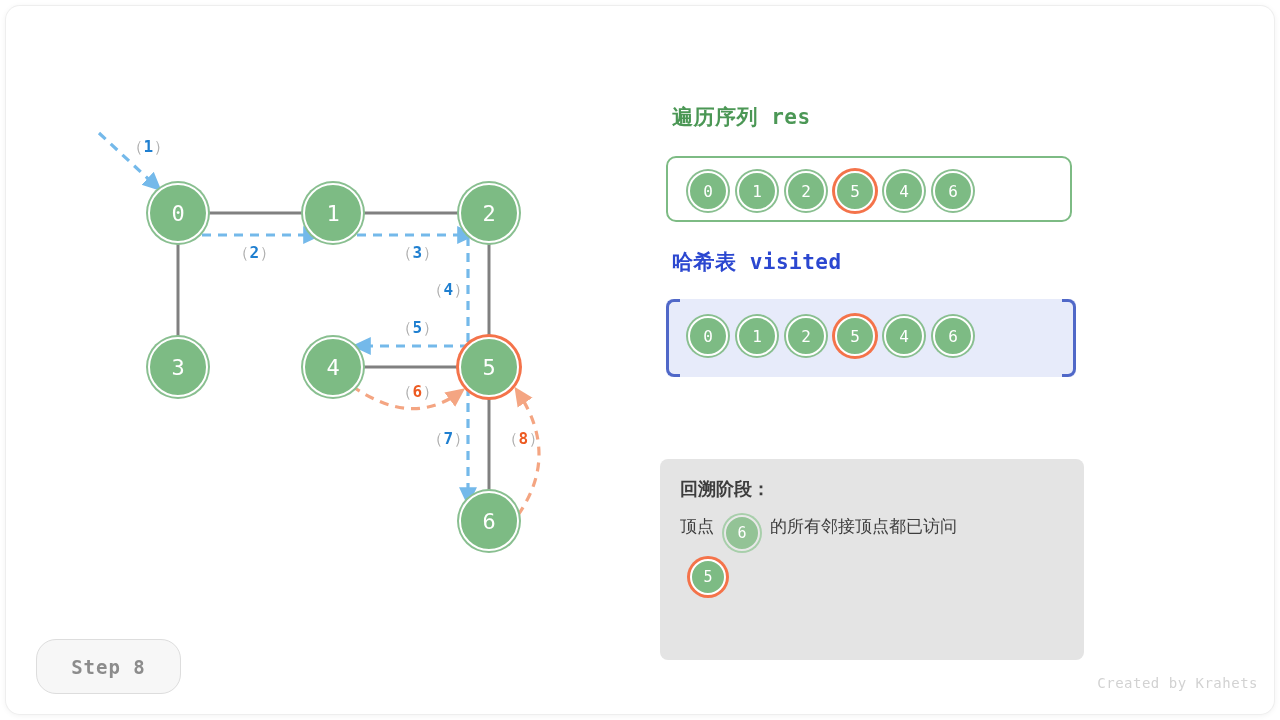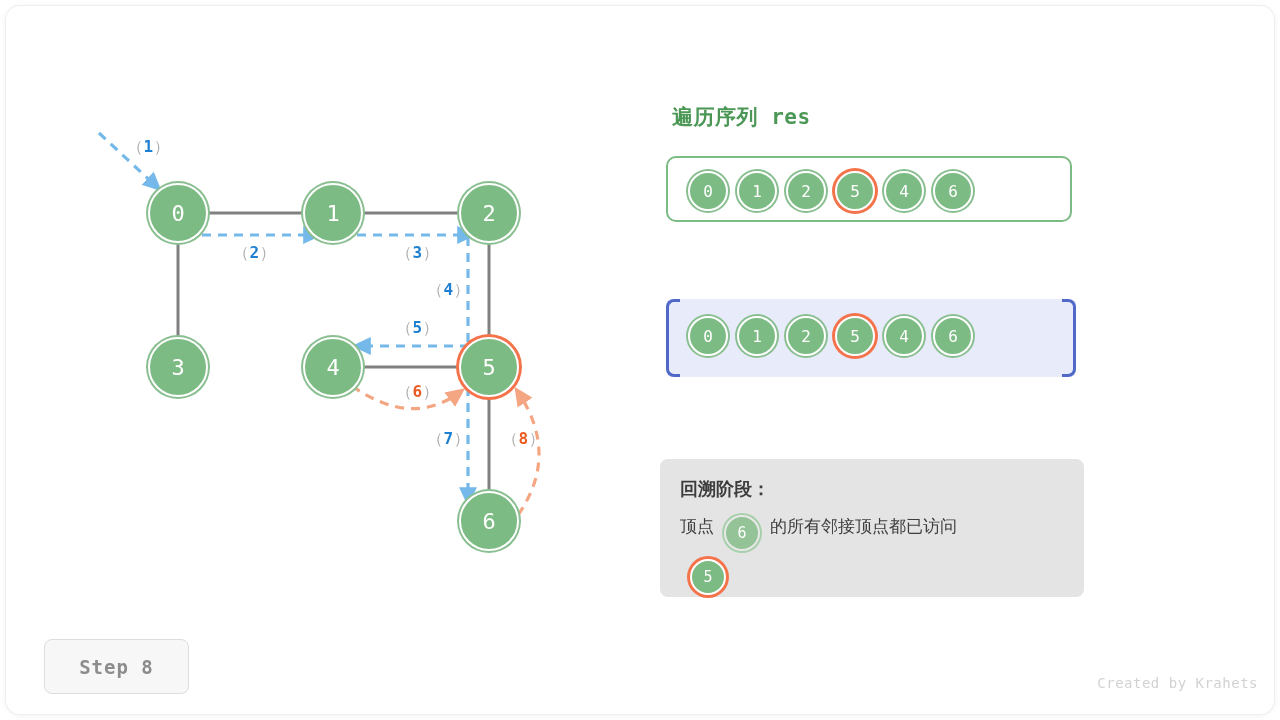--- a/index.html
+++ b/index.html
@@ -141,21 +141,21 @@
     justify-content: center;
     box-sizing: border-box;
     flex: none;
   }
   .chip.highlight { box-shadow: 0 0 0 3px #f4734a; }
 
   
   #note-box {
     position: absolute;
     left: 0px; top: 418px;
-    width: 424px; height: 138px;
+    width: 424px; height: 201px;
     background: #e4e4e4;
     border-radius: 8px;
     box-sizing: border-box;
     padding: 18px 20px;
   }
   #note-heading {
     font-size: 18px;
     font-weight: bold;
     color: #3d3d3d;
     margin-bottom: 14px;
@@ -186,25 +186,25 @@
   }
   .note-chip.highlight {
     background: #7dbb84;
     border-color: #ffffff;
     box-shadow: 0 0 0 3px #f4734a;
   }
 
   
   #step-badge {
     position: absolute;
-    left: 44px; top: 639px;
+    left: 36px; top: 639px;
     width: 145px; height: 55px;
     background: #f7f7f7;
     border: 1px solid #dddddd;
-    border-radius: 8px;
+    border-radius: 20px;
     display: flex;
     align-items: center;
     justify-content: center;
     font-family: "DejaVu Sans Mono", "Liberation Mono", monospace;
     font-size: 19px;
     font-weight: bold;
     color: #8c8c8c;
     letter-spacing: 1px;
     box-sizing: border-box;
   }
@@ -334,20 +334,21 @@
         </div>
         <div class="chip">
           <span>4</span>
         </div>
         <div class="chip">
           <span>6</span>
         </div>
       </div>
     </div>
 
+    <div class="section-title" id="visited-title">哈希表 visited</div>
 
     <div id="visited-box">
       <div class="bracket-l"></div>
       <div class="bracket-r"></div>
       <div class="chip-row" id="visited-chips">
         <div class="chip">
           <span>0</span>
         </div>
         <div class="chip">
           <span>1</span>

